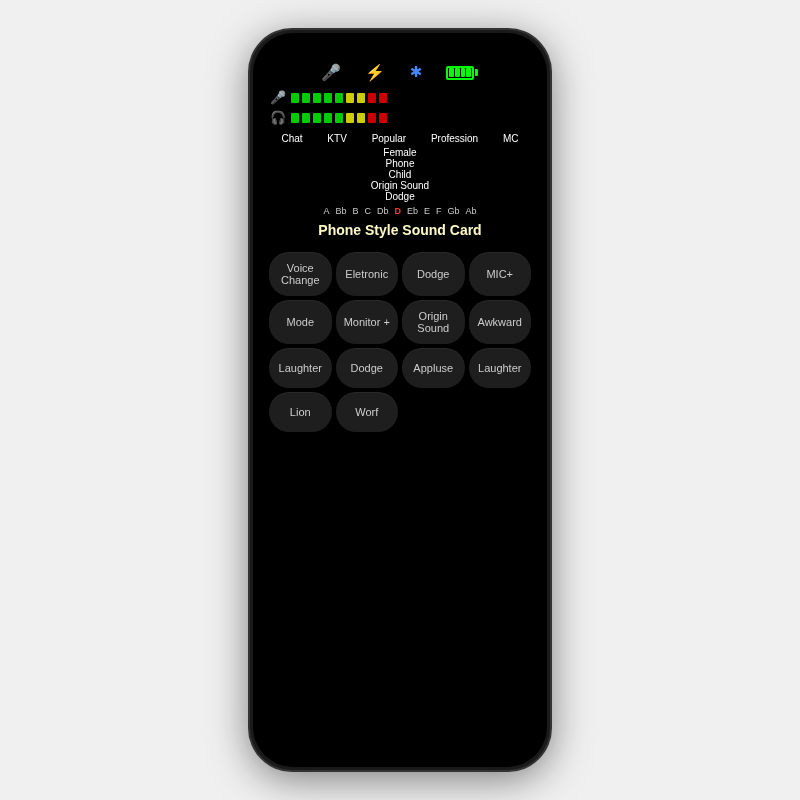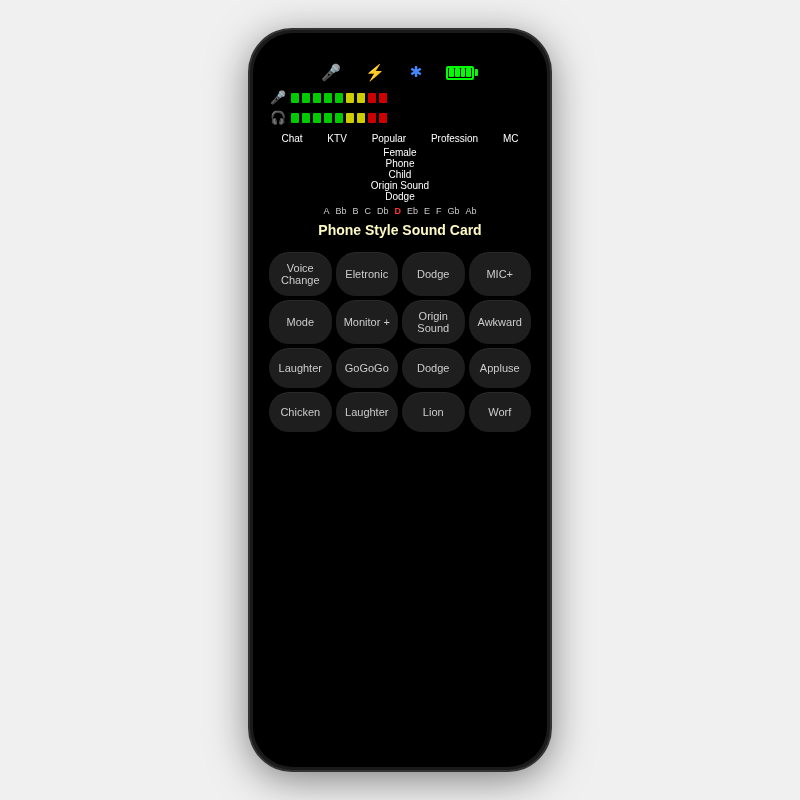--- a/index.html
+++ b/index.html
@@ -261,25 +261,23 @@
 
       <button class="sound-btn">MIC+</button>
       <button class="sound-btn">Mode</button>
       <button class="sound-btn">Monitor +</button>
 
       <button class="sound-btn" style="white-space: pre-line;">Origin
 Sound</button>
 
       <button class="sound-btn">Awkward</button>
       <button class="sound-btn">Laughter</button>
-      <button class="sound-btn">GoGoGo</button>
 
       <button class="sound-btn">Dodge</button>
       <button class="sound-btn">Appluse</button>
-      <button class="sound-btn">Chicken</button>
 
       <button class="sound-btn">Laughter</button>
       <button class="sound-btn">Lion</button>
       <button class="sound-btn">Worf</button>
     </div>
 
   </div>
 </div>
 
 </body></html>

